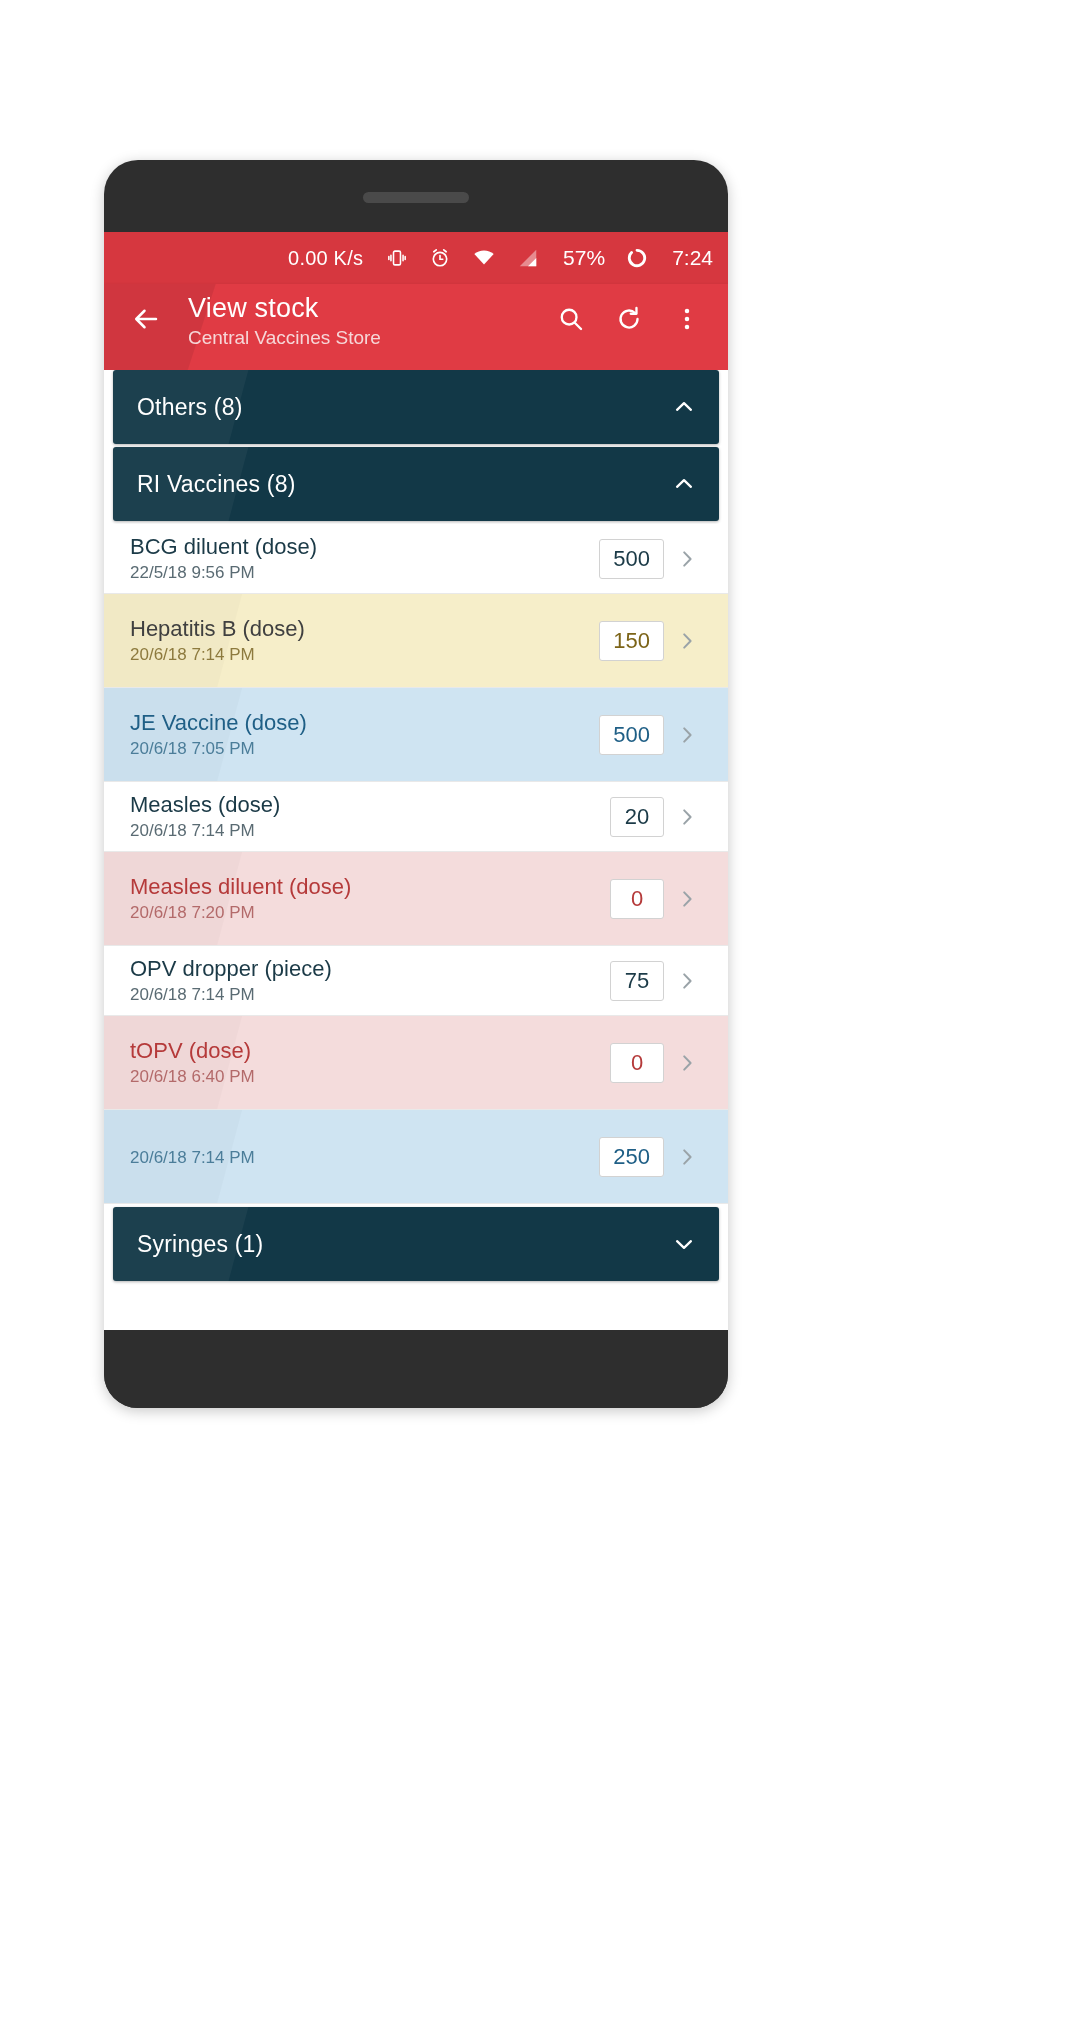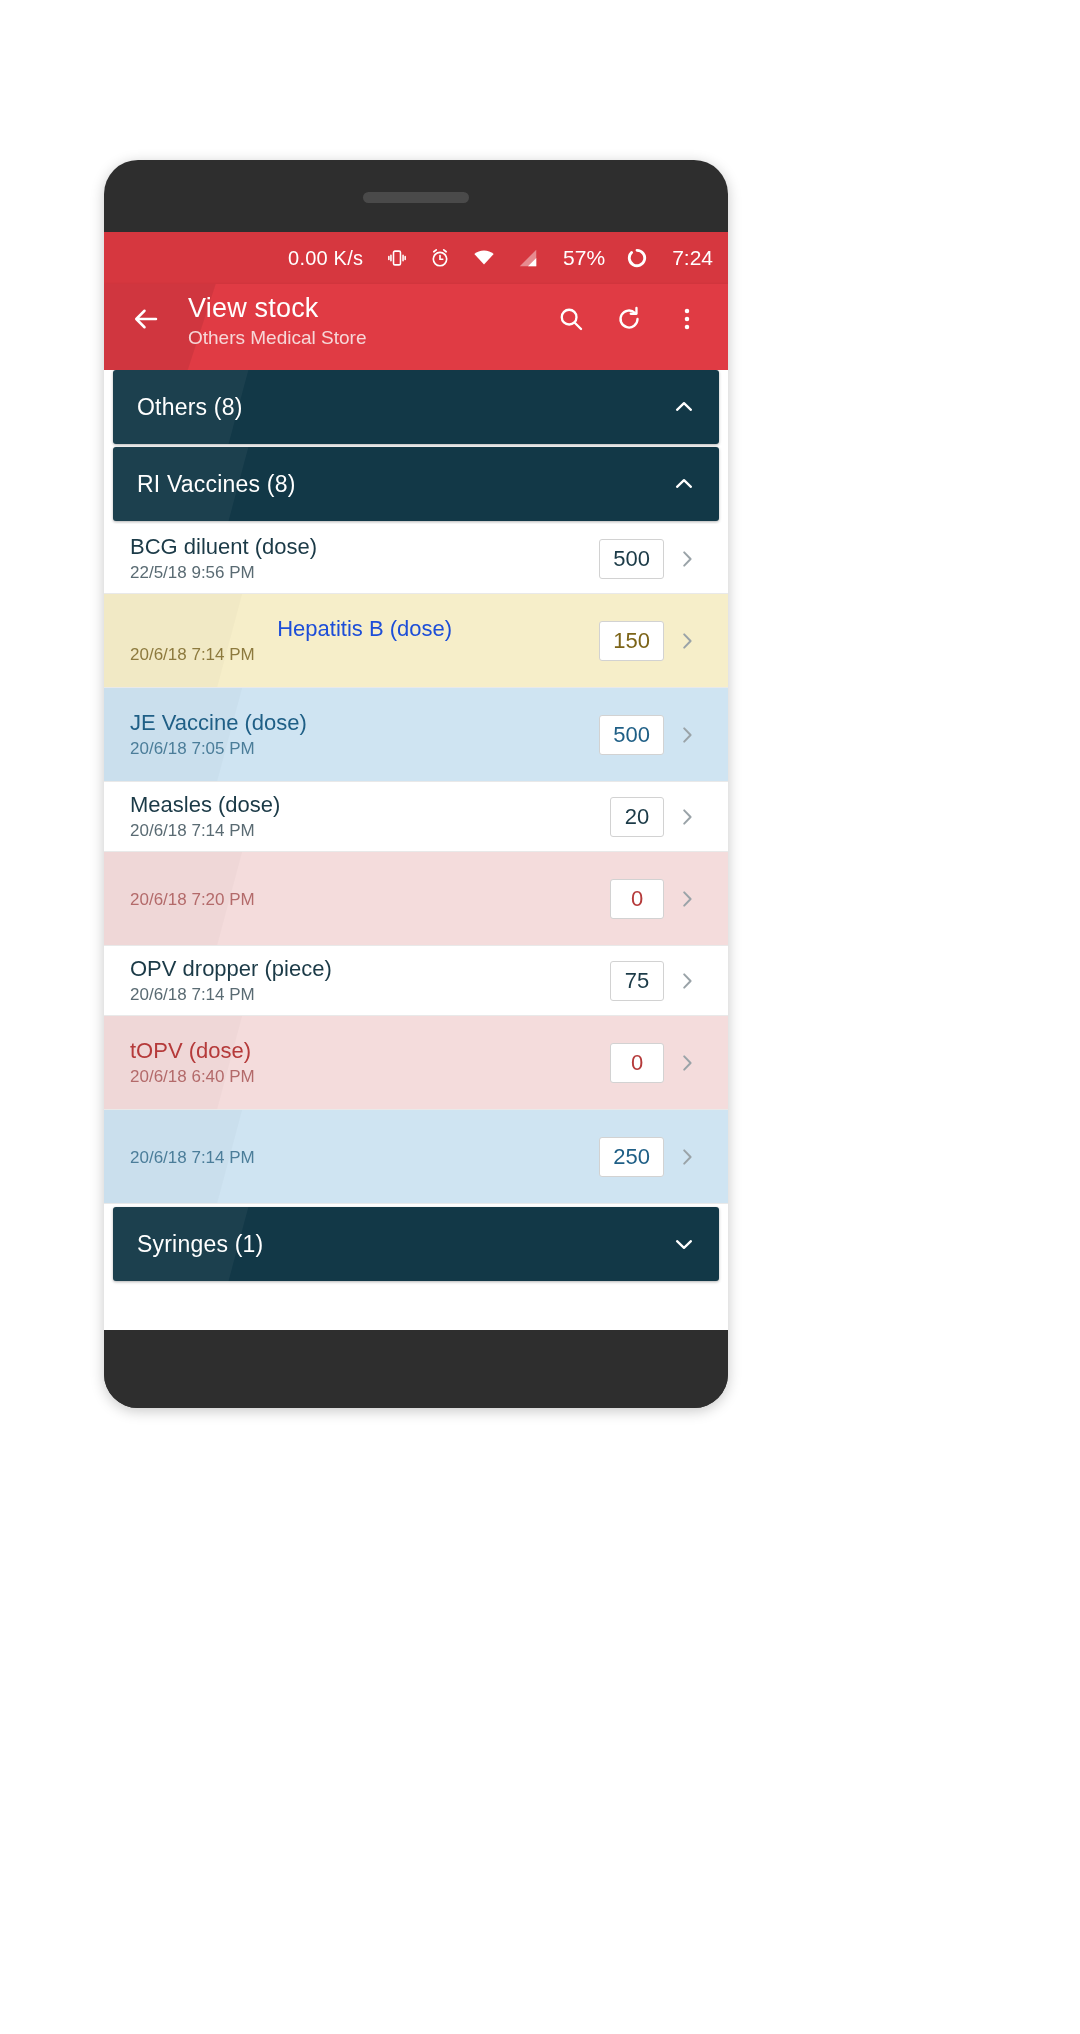--- a/index.html
+++ b/index.html
@@ -224,21 +224,21 @@
   }
   .row-chevron {
     flex: 0 0 auto;
     width: 46px;
     display: flex; align-items: center; justify-content: center;
     position: relative; z-index: 2;
   }
 
   
   .row.tint-yellow { background: #f6eec9; }
-  .row.tint-yellow .row-name { color: #1d4ed8; text-align: center; }
+  .row.tint-yellow .row-name { color: #404040; }
   .row.tint-yellow .row-date { color: #8d7a3e; }
   .row.tint-yellow .qty-box { color: #7c6418; }
 
   .row.tint-blue { background: #cfe4f2; }
   .row.tint-blue .row-name { color: #1f5f86; }
   .row.tint-blue .row-date { color: #4b7d99; }
   .row.tint-blue .qty-box { color: #1f5f86; }
 
   .row.tint-red { background: #f4dcdc; }
   .row.tint-red .row-name { color: #b53a3a; }
@@ -309,21 +309,21 @@
         <div class="back-btn">
           <span>
             <svg width="30" height="30" viewBox="0 0 24 24">
               <path d="M20 12H4.6M10.8 5.4 4.2 12l6.6 6.6" fill="none" stroke="#fff" stroke-width="2" stroke-linecap="round" stroke-linejoin="round"></path>
             </svg>
           </span>
         </div>
 
         <div class="titles">
           <div class="title-main">View stock</div>
-          <div class="title-sub">Others Medical Store</div>
+          <div class="title-sub">Central Vaccines Store</div>
         </div>
 
         <div class="appbar-actions">
           <div class="act-btn">
             <span>
               <svg width="28" height="28" viewBox="0 0 24 24">
                 <circle cx="10.4" cy="10.4" r="6.3" fill="none" stroke="#fff" stroke-width="2"></circle>
                 <path d="M15.2 15.2 20.6 20.6" stroke="#fff" stroke-width="2" stroke-linecap="round"></path>
               </svg>
             </span>
@@ -417,20 +417,21 @@
           <div class="qty-box">20</div>
           <div class="row-chevron">
             <svg width="24" height="24" viewBox="0 0 24 24">
                 <path d="M9.2 5.4 15.6 12l-6.4 6.6" fill="none" stroke="#9aa3a8" stroke-width="2" stroke-linecap="round" stroke-linejoin="round"></path>
               </svg>
           </div>
         </div>
 
         <div class="row tall tint-red">
           <div class="row-text">
+            <div class="row-name">Measles diluent (dose)</div>
             <div class="row-date">20/6/18 7:20 PM</div>
           </div>
           <div class="qty-box">0</div>
           <div class="row-chevron">
             <svg width="24" height="24" viewBox="0 0 24 24">
                 <path d="M9.2 5.4 15.6 12l-6.4 6.6" fill="none" stroke="#9aa3a8" stroke-width="2" stroke-linecap="round" stroke-linejoin="round"></path>
               </svg>
           </div>
         </div>
 

